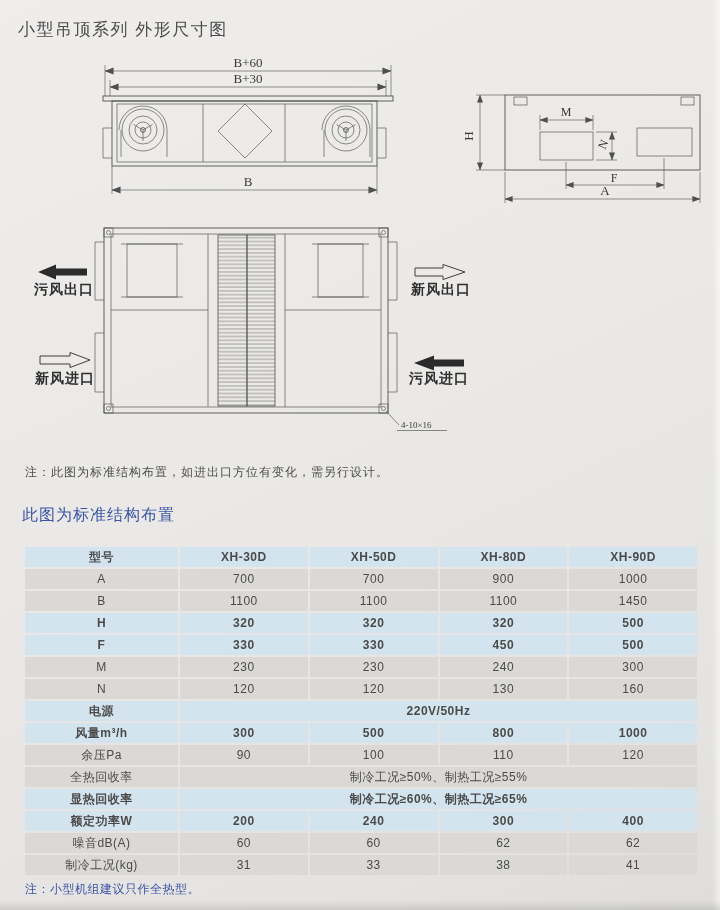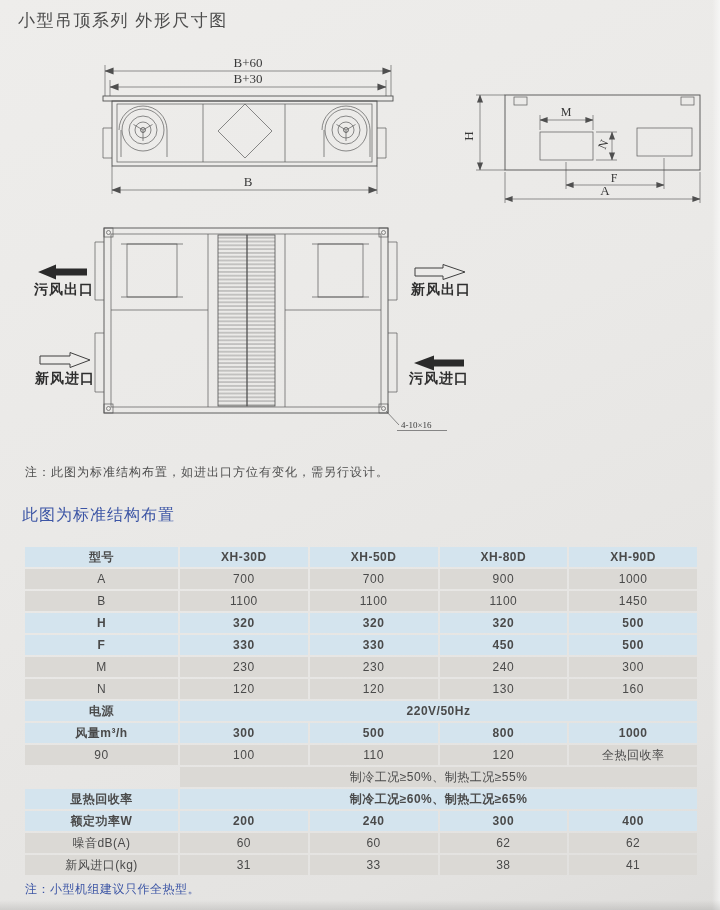--- a/index.html
+++ b/index.html
@@ -5,21 +5,21 @@
   html,body{margin:0;padding:0;}
   .page{
     position:relative; width:720px; height:910px; overflow:hidden;
     background:linear-gradient(155deg,#eeedeb 0%,#eae9e7 45%,#e4e3e1 85%,#dedddb 100%);
     font-family:"Liberation Sans",sans-serif; color:#4a4a4a;
   }
   .page-edge-bottom{position:absolute;left:0;bottom:0;width:720px;height:10px;
     background:linear-gradient(180deg,rgba(0,0,0,0),rgba(0,0,0,0.10));}
   .page-edge-right{position:absolute;right:0;top:0;width:8px;height:910px;
     background:linear-gradient(270deg,rgba(255,255,255,0.55),rgba(255,255,255,0));}
-  .doc-title{position:absolute;left:18px;top:9px;font-size:17px;letter-spacing:1.5px;color:#4c4c4c;}
+  .doc-title{position:absolute;left:18px;top:18px;font-size:17px;letter-spacing:1.5px;color:#4c4c4c;}
   .note{position:absolute;font-size:12px;letter-spacing:1px;color:#4e4e4e;white-space:nowrap;}
   .note1{left:25px;top:464px;}
   .table-title{position:absolute;left:22px;top:505px;font-size:16px;letter-spacing:1px;color:#3c55a5;}
   .note2{left:25px;top:881px;color:#3c55a5;letter-spacing:0.5px;}
   .drawing{position:absolute;}
   .d1{left:85px;top:56px;}
   .d2{left:462px;top:82px;}
   .d3{left:30px;top:213px;}
   
   .ln{stroke:#515151;fill:none;stroke-width:0.9;}
@@ -245,39 +245,40 @@
       <div class="cell gray">120</div>
       <div class="cell gray">130</div>
       <div class="cell gray">160</div>
       <div class="cell blue">电源</div>
       <div class="cell blue span">220V/50Hz</div>
       <div class="cell blue">风量m³/h</div>
       <div class="cell blue">300</div>
       <div class="cell blue">500</div>
       <div class="cell blue">800</div>
       <div class="cell blue">1000</div>
+      <div class="cell gray">余压Pa</div>
       <div class="cell gray">90</div>
       <div class="cell gray">100</div>
       <div class="cell gray">110</div>
       <div class="cell gray">120</div>
       <div class="cell gray">全热回收率</div>
       <div class="cell gray span">制冷工况≥50%、制热工况≥55%</div>
       <div class="cell blue">显热回收率</div>
       <div class="cell blue span">制冷工况≥60%、制热工况≥65%</div>
       <div class="cell blue">额定功率W</div>
       <div class="cell blue">200</div>
       <div class="cell blue">240</div>
       <div class="cell blue">300</div>
       <div class="cell blue">400</div>
       <div class="cell gray">噪音dB(A)</div>
       <div class="cell gray">60</div>
       <div class="cell gray">60</div>
       <div class="cell gray">62</div>
       <div class="cell gray">62</div>
-      <div class="cell gray">新风进口(kg)</div>
+      <div class="cell gray">制冷工况(kg)</div>
       <div class="cell gray">31</div>
       <div class="cell gray">33</div>
       <div class="cell gray">38</div>
       <div class="cell gray">41</div>
     </div>
 
   <div class="note note2">注：小型机组建议只作全热型。</div>
 
   <div class="page-edge-right"></div>
   <div class="page-edge-bottom"></div>

